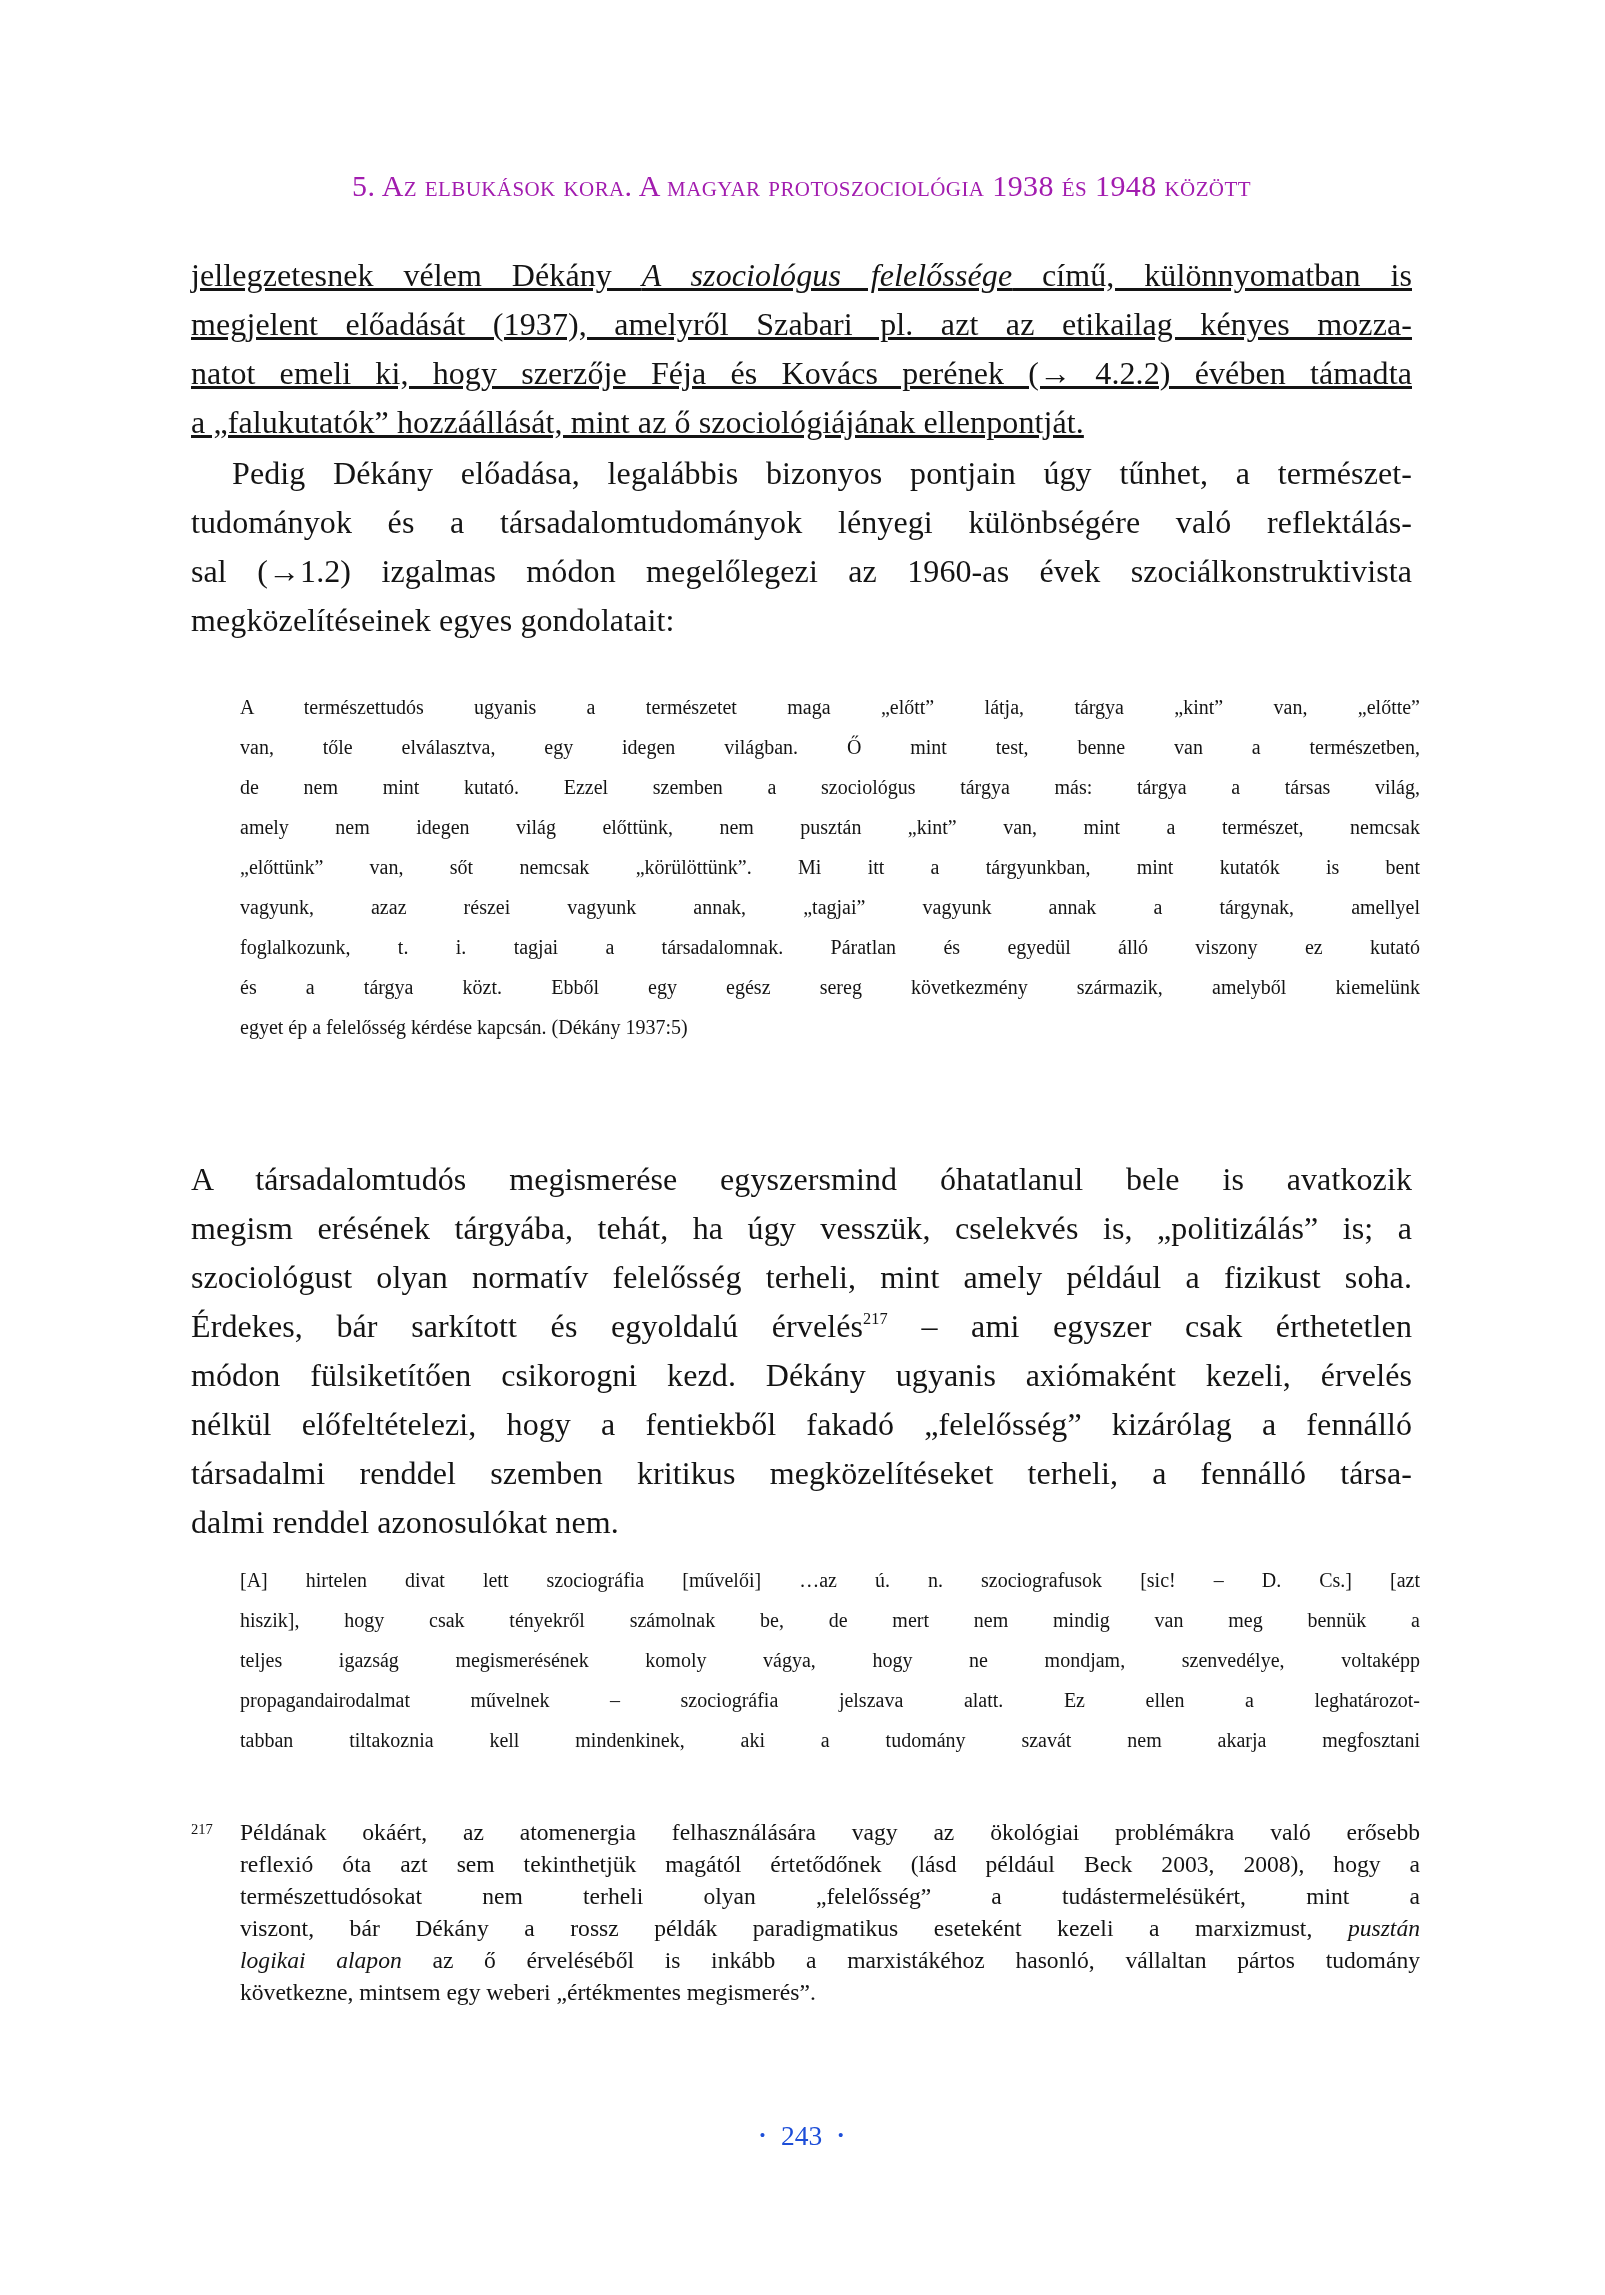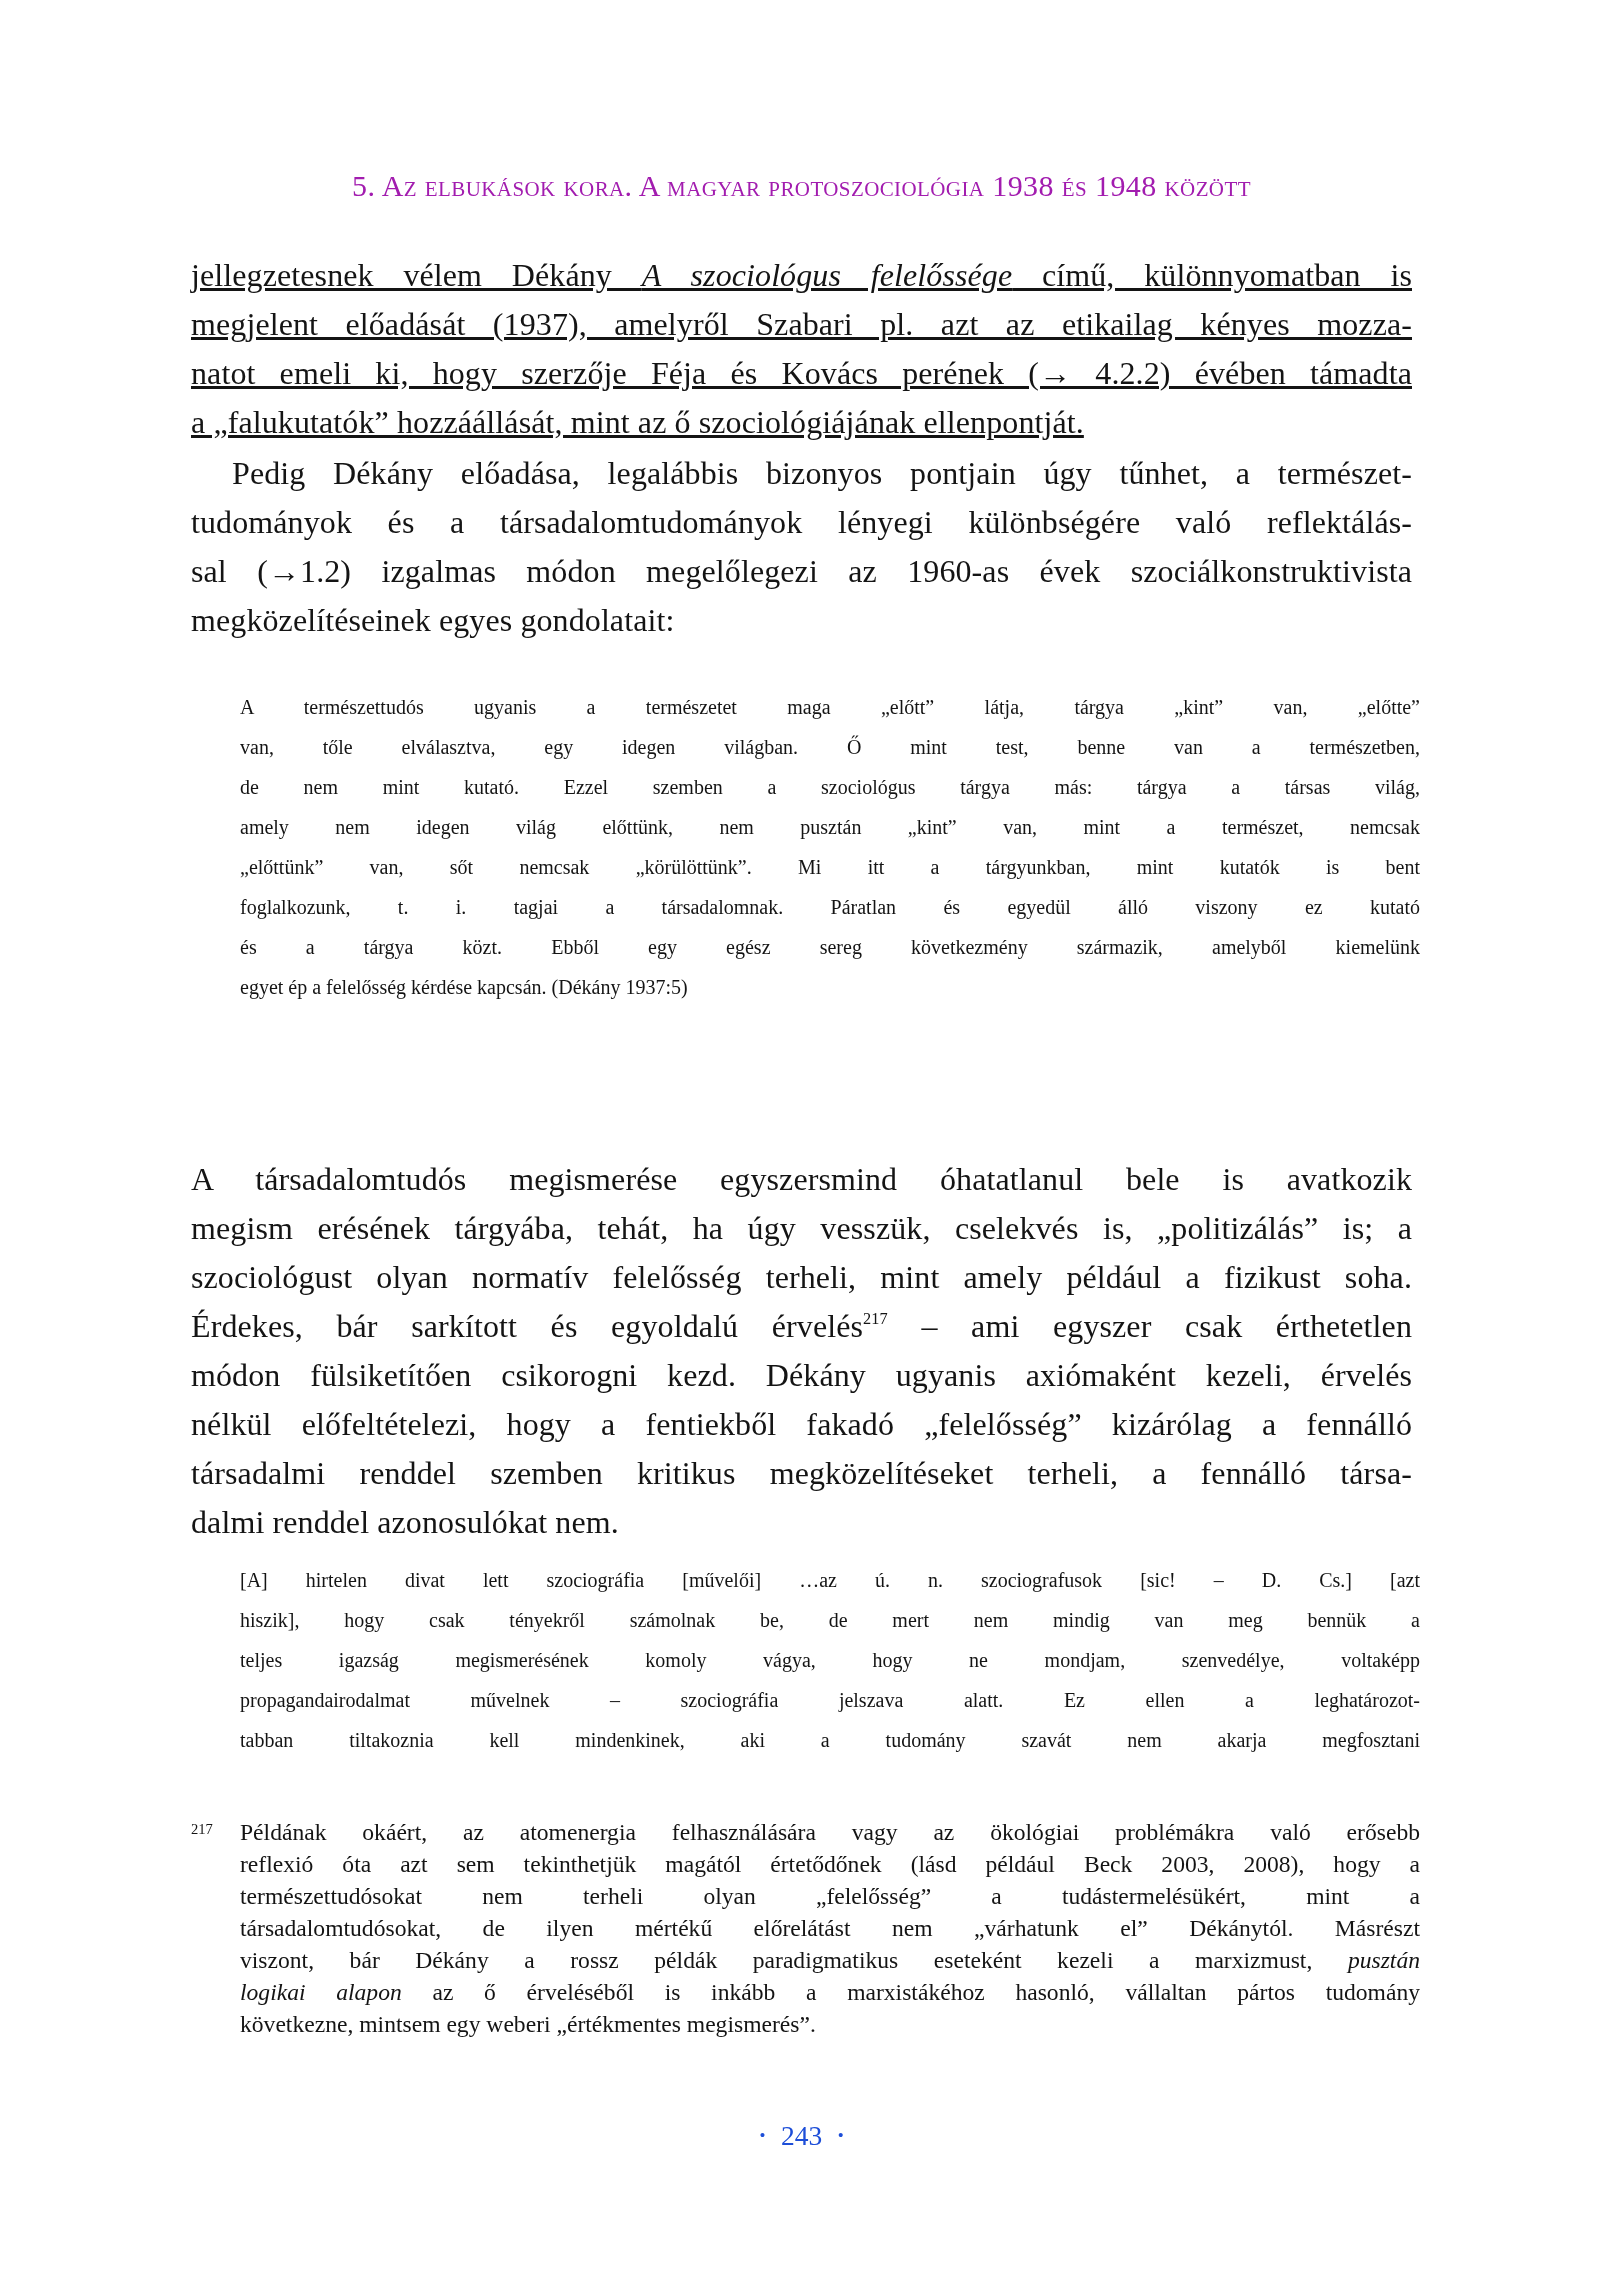--- a/index.html
+++ b/index.html
@@ -62,20 +62,21 @@
     <span class="line" style="text-indent:0">sal (→1.2) izgalmas módon megelőlegezi az 1960-as évek szociálkonstruktivista</span>
     <span class="line last" style="text-indent:0">megközelítéseinek egyes gondolatait:</span>
   </div>
 
   <div class="quote q1">
     <span class="line">A természettudós ugyanis a természetet maga „előtt” látja, tárgya „kint” van, „előtte”</span>
     <span class="line">van, tőle elválasztva, egy idegen világban. Ő mint test, benne van a természetben,</span>
     <span class="line">de nem mint kutató. Ezzel szemben a szociológus tárgya más: tárgya a társas világ,</span>
     <span class="line">amely nem idegen világ előttünk, nem pusztán „kint” van, mint a természet, nemcsak</span>
     <span class="line">„előttünk” van, sőt nemcsak „körülöttünk”. Mi itt a tárgyunkban, mint kutatók is bent</span>
+    <span class="line">vagyunk, azaz részei vagyunk annak, „tagjai” vagyunk annak a tárgynak, amellyel</span>
     <span class="line">foglalkozunk, t. i. tagjai a társadalomnak. Páratlan és egyedül álló viszony ez kutató</span>
     <span class="line">és a tárgya közt. Ebből egy egész sereg következmény származik, amelyből kiemelünk</span>
     <span class="line last">egyet ép a felelősség kérdése kapcsán. (Dékány 1937:5)</span>
   </div>
 
   <div class="body-text p3">
     <span class="line">A társadalomtudós megismerése egyszersmind óhatatlanul bele is avatkozik</span>
     <span class="line">megism erésének tárgyába, tehát, ha úgy vesszük, cselekvés is, „politizálás” is; a</span>
     <span class="line">szociológust olyan normatív felelősség terheli, mint amely például a fizikust soha.</span>
     <span class="line"><span>Érdekes, bár sarkított és egyoldalú érvelés</span><sup class="fnref">217</sup><span> – ami egyszer csak érthetetlen</span></span>
@@ -92,21 +93,20 @@
     <span class="line">propagandairodalmat művelnek – szociográfia jelszava alatt. Ez ellen a leghatározot-</span>
     <span class="line">tabban tiltakoznia kell mindenkinek, aki a tudomány szavát nem akarja megfosztani</span>
   </div>
 
   <div class="fn">
     <span class="fn-mark">217</span>
     <div class="fn-body">
       <span class="line">Példának okáért, az atomenergia felhasználására vagy az ökológiai problémákra való erősebb</span>
       <span class="line">reflexió óta azt sem tekinthetjük magától értetődőnek (lásd például Beck 2003, 2008), hogy a</span>
       <span class="line">természettudósokat nem terheli olyan „felelősség” a tudástermelésükért, mint a</span>
-      <span class="line">társadalomtudósokat, de ilyen mértékű előrelátást nem „várhatunk el” Dékánytól. Másrészt</span>
       <span class="line"><span>viszont, bár Dékány a rossz példák paradigmatikus eseteként kezeli a marxizmust, </span><i>pusztán</i><span></span></span>
       <span class="line"><span></span><i>logikai alapon</i><span> az ő érveléséből is inkább a marxistákéhoz hasonló, vállaltan pártos tudomány</span></span>
       <span class="line last">következne, mintsem egy weberi „értékmentes megismerés”.</span>
     </div>
   </div>
 
   <div class="folio">
     <span class="dot">•</span><span>243</span><span class="dot">•</span>
   </div>
 

